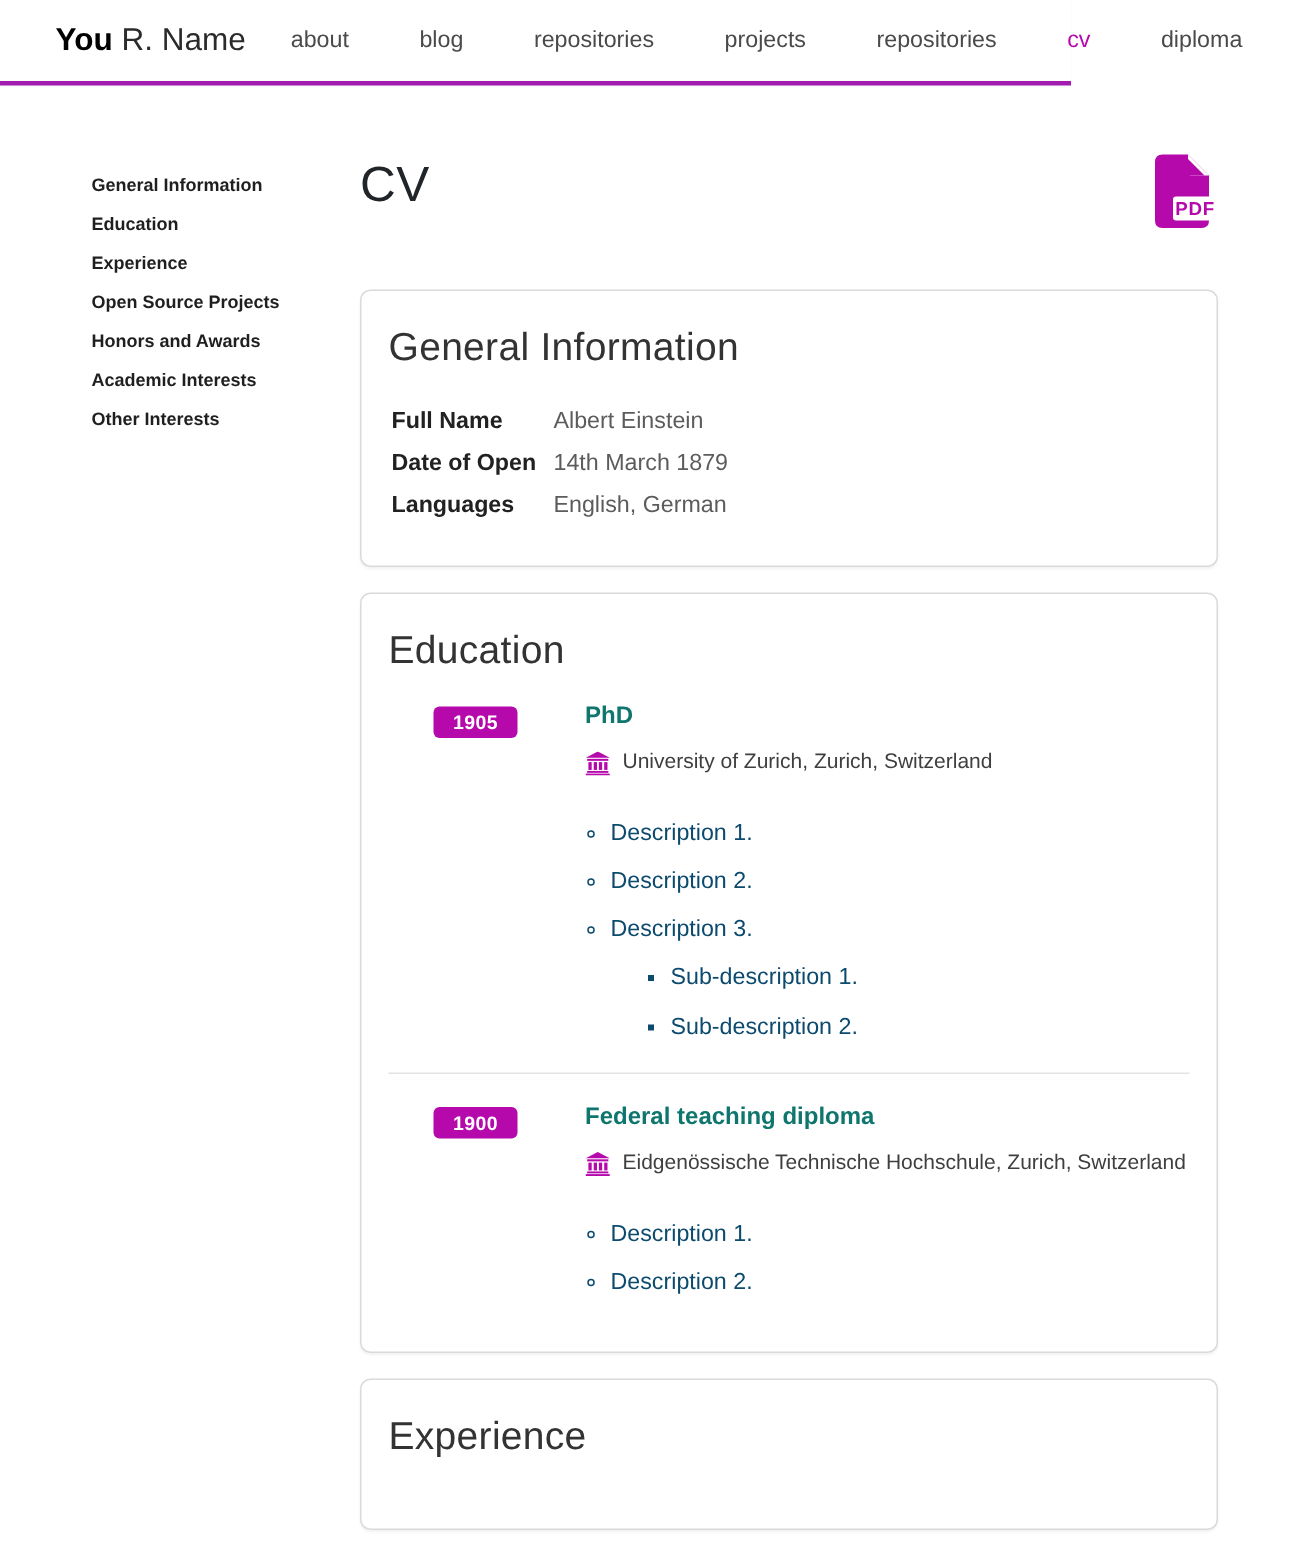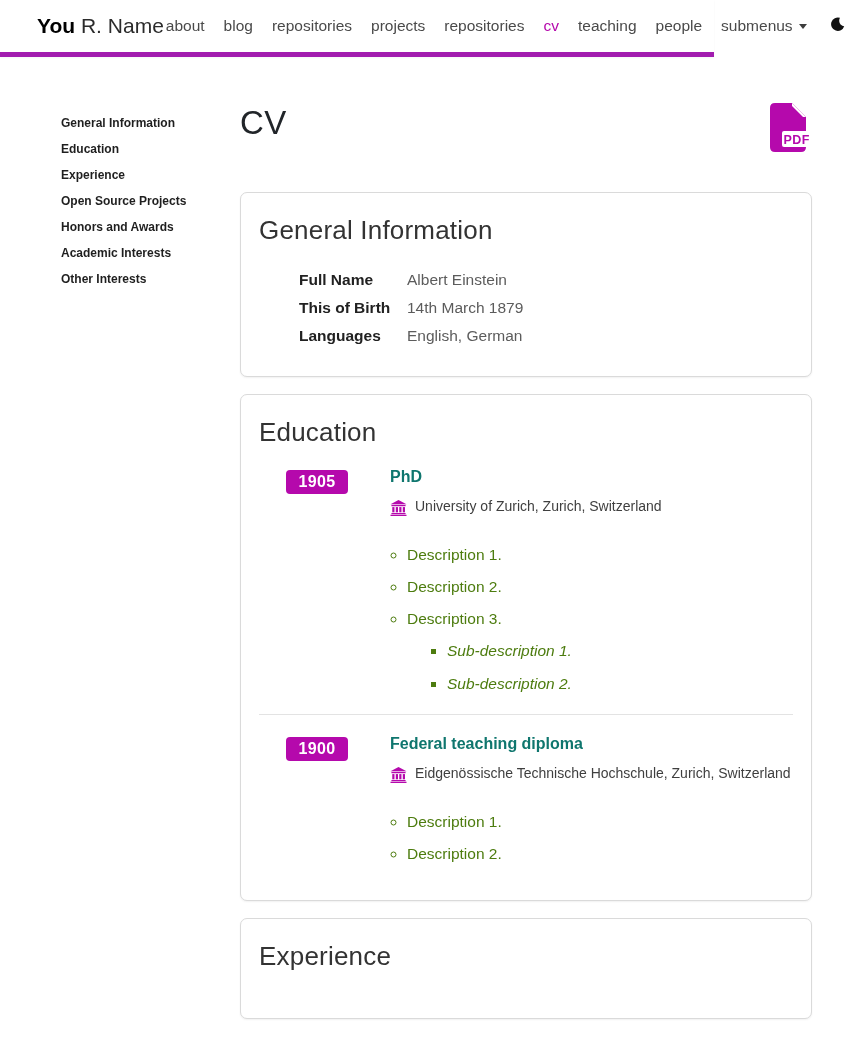--- a/index.html
+++ b/index.html
@@ -4,26 +4,26 @@
 <style>
   * { margin:0; padding:0; box-sizing:border-box; }
   html,body { width:867px; height:1042px; overflow:hidden; background:#fff;
     font-family:"Liberation Sans","DejaVu Sans",sans-serif; }
   .page { position:relative; width:867px; height:1042px; background:#fff; overflow:hidden; }
 
   
   .navbar { position:absolute; top:0; left:0; width:714px; height:57px;
     display:flex; align-items:center; justify-content:space-between;
     padding:0 24px 0 37px; background:#fff;
-    border-bottom:5px solid #a21caf; box-shadow:0 1px 2px rgba(0,0,0,.04); }
+    border-bottom:3px solid #a21caf; box-shadow:0 1px 2px rgba(0,0,0,.04); }
   .brand { font-size:21px; color:#2b2b2b; cursor:pointer; white-space:nowrap; }
   .brand-bold { font-weight:700; color:#000; }
   .nav { display:flex; align-items:center; }
   .nav-list { display:flex; align-items:center; list-style:none; column-gap:15px; }
-  .nav-item { font-size:15.5px; color:#4a4a4a; cursor:pointer; white-space:nowrap; padding:4px 2px; }
+  .nav-item { font-size:15.5px; color:#4a4a4a; cursor:pointer; white-space:nowrap; padding:4px 2px;margin-left:28px; }
   .nav-item.active { color:var(--accent); }
   .caret-down { display:inline-block; width:0; height:0; margin-left:6px;
     border-left:4px solid transparent; border-right:4px solid transparent;
     border-top:5px solid #3d3d3d; vertical-align:middle; }
   .theme-toggle { background:none; border:0; cursor:pointer; margin-left:18px;
     display:flex; align-items:center; padding:2px; }
 
   
   .toc { position:absolute; left:61px; top:110px; width:160px; }
   .toc-item { list-style:none; font-size:12px; font-weight:700; color:#1f1f1f;
@@ -36,59 +36,59 @@
   .pdf-link { display:block; margin-top:2px; cursor:pointer; }
   .page-desc { margin-top:16px; font-size:14px; line-height:1.52; color:#696969; }
 
   
   .card { margin-top:17px; background:#fff; border:1px solid #dadada; border-radius:7px;
     padding:16px 18px 26px; box-shadow:0 1px 2px rgba(0,0,0,.06); }
   .card.first { margin-top:34px; }
   .section-title { font-size:26px; font-weight:400; color:#333; margin:6px 0 20px; letter-spacing:.2px; }
 
   
-  .info-row { display:flex; padding:5px 2px;margin-left:38px; }
+  .info-row { display:flex; padding:5px 2px; }
   .info-label { width:108px; flex:none; font-size:15.5px; font-weight:700; color:#212121; }
   .info-value { font-size:15.5px; color:#5c5c5c; }
 
   
   .entry { display:flex; margin-top:8px; }
   .badge-col { width:116px; flex:none; text-align:center; padding-top:2px; }
-  .badge { display:inline-block; background:var(--accent); color:#fff; font-size:16px;
+  .badge { display:inline-block; background:var(--accent); color:#fff; font-size:13px;
     font-weight:700; padding:3px 13px; border-radius:4px; letter-spacing:.3px; white-space:nowrap; }
   .entry-body { flex:1; margin-left:15px; min-width:0; }
   .entry-title { font-size:16px; font-weight:700; color:#0f766e; margin:0 0 10px; }
   .inst { display:flex; font-size:14px; color:#3f3f3f; line-height:1.55; }
   .inst-icon { flex:none; margin:4px 8px 0 0; }
   .desc-list { margin:20px 0 4px 0; padding-left:17px; list-style:circle;
-    font-size:15.5px; color:#4d7c0f; }
+    font-size:15.5px; color:#0c4a6e; }
   .desc-list > li { margin-bottom:9px; line-height:1.5; }
   .sub-list { list-style:square; margin:9px 0 0 0; padding-left:40px; }
-  .sub-list > li { margin-bottom:9px; line-height:1.5;font-style:italic; }
+  .sub-list > li { margin-bottom:9px; line-height:1.5; }
   .divider { border:0; border-top:1px solid #e3e3e3; margin:10px 0 20px; }
 </style>
 </head>
 <body>
 
 <div class="page">
 
   <header class="navbar">
     <div class="brand">
       <span class="brand-bold">You</span>
       <span class="brand-rest">R. Name</span>
     </div>
     <nav class="nav">
       <ul class="nav-list">
           <li class="nav-item">about</li>
           <li class="nav-item">blog</li>
           <li class="nav-item">repositories</li>
           <li class="nav-item">projects</li>
           <li class="nav-item">repositories</li>
           <li class="nav-item active">cv</li>
-          <li class="nav-item">teaching</li>
+          <li class="nav-item">diploma</li>
           <li class="nav-item">people</li>
           <li class="nav-item">submenus<span class="caret-down"></span></li>
         </ul>
       <button class="theme-toggle">
         <span>
           <svg width="17" height="17" viewBox="0 0 24 24">
             <path d="M15.5 2.5 A 9.5 9.5 0 1 0 21.5 14.5 A 8 8 0 0 1 15.5 2.5 Z" fill="#111"></path>
           </svg>
         </span>
       </button>
@@ -123,21 +123,21 @@
       </a>
     </div>
     <div id="sections">
         <section class="card first">
           <h3 class="section-title">General Information</h3>
           <div class="info-row">
             <div class="info-label">Full Name</div>
             <div class="info-value">Albert Einstein</div>
           </div>
           <div class="info-row">
-            <div class="info-label">This of Birth</div>
+            <div class="info-label">Date of Open</div>
             <div class="info-value">14th March 1879</div>
           </div>
           <div class="info-row">
             <div class="info-label">Languages</div>
             <div class="info-value">English, German</div>
           </div>
         </section>
         <section class="card">
           <h3 class="section-title">Education</h3>
           <div class="entry">

